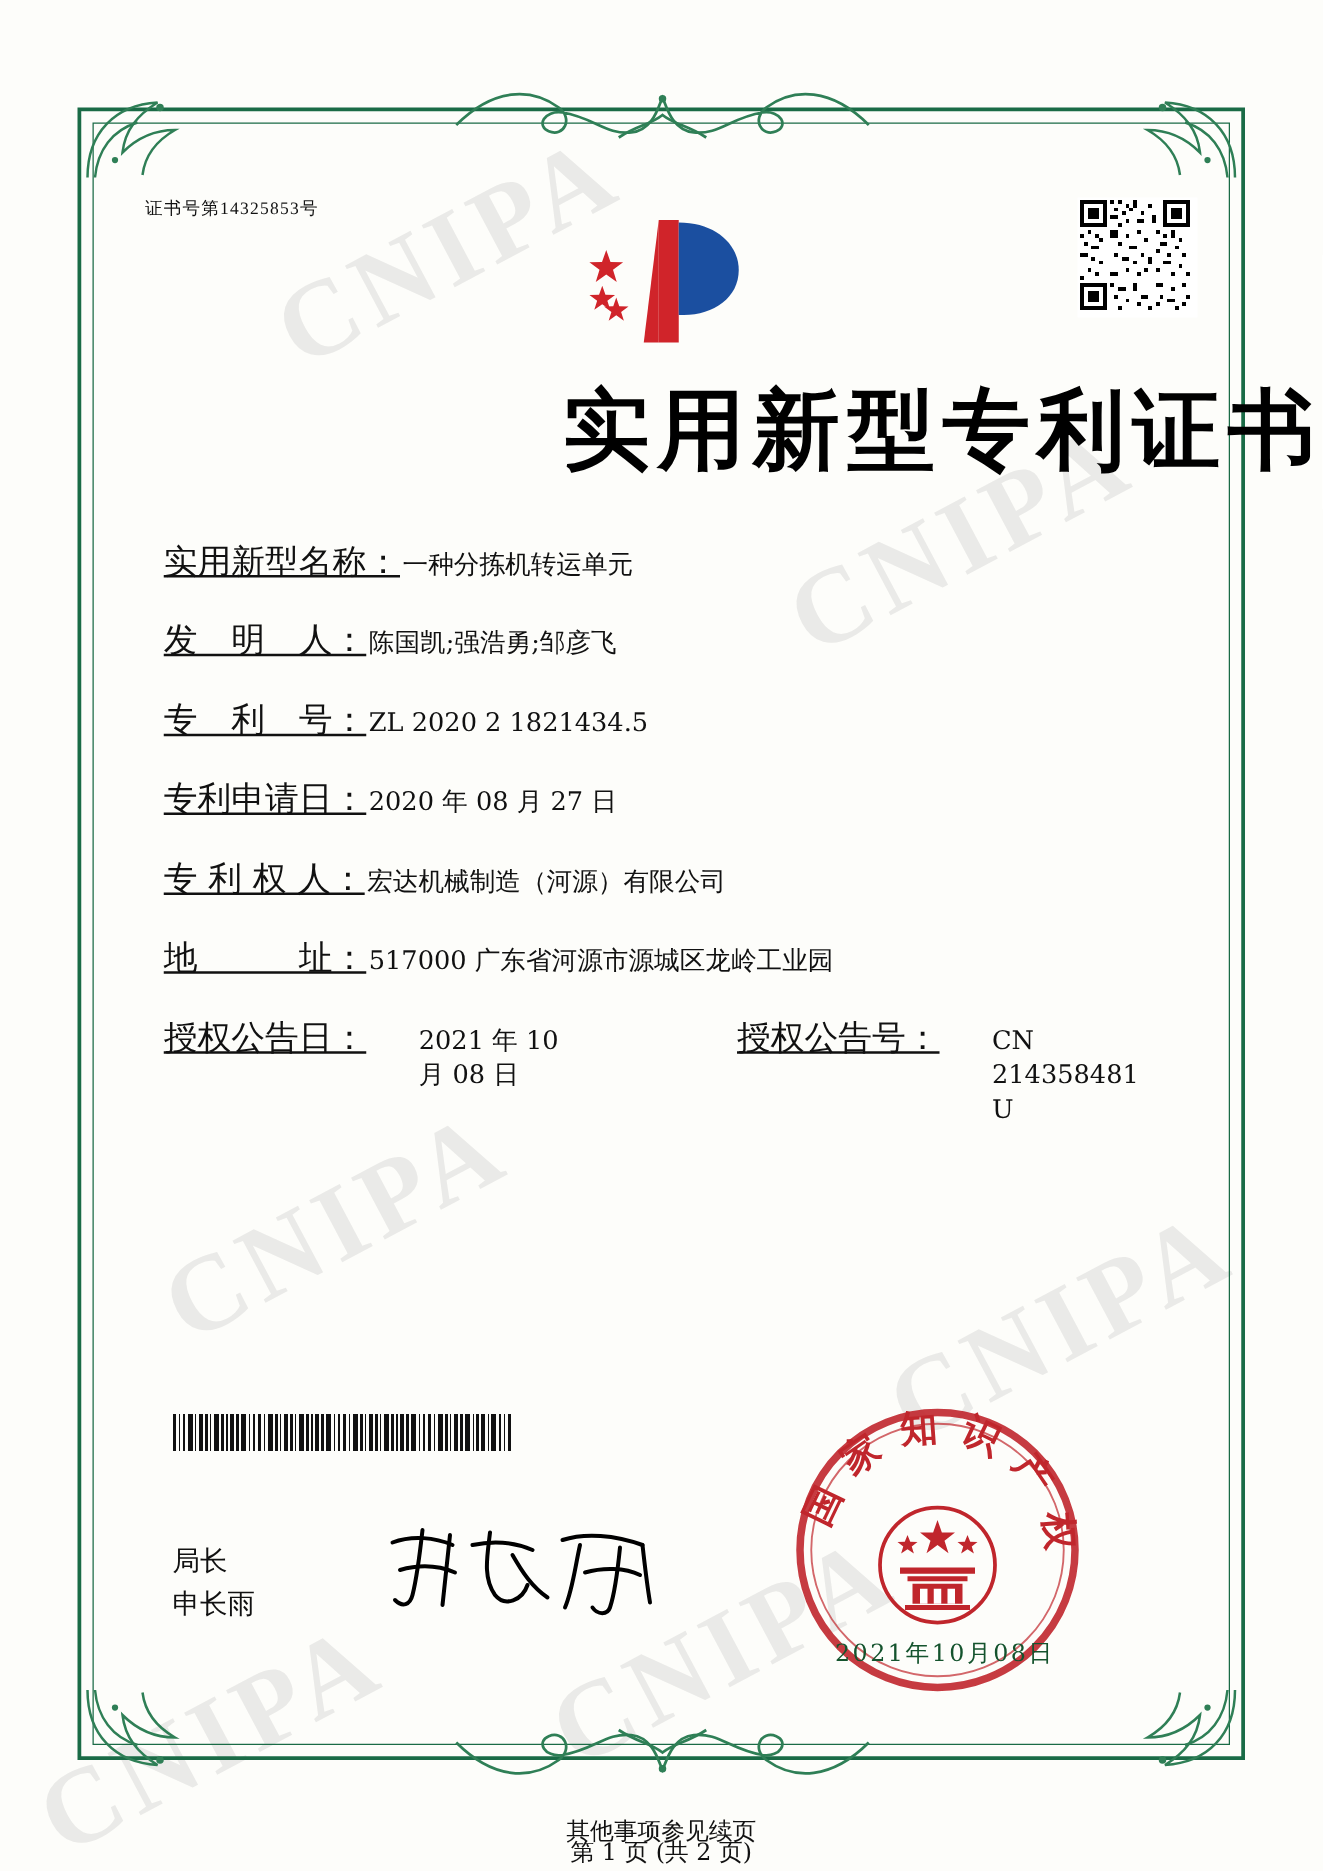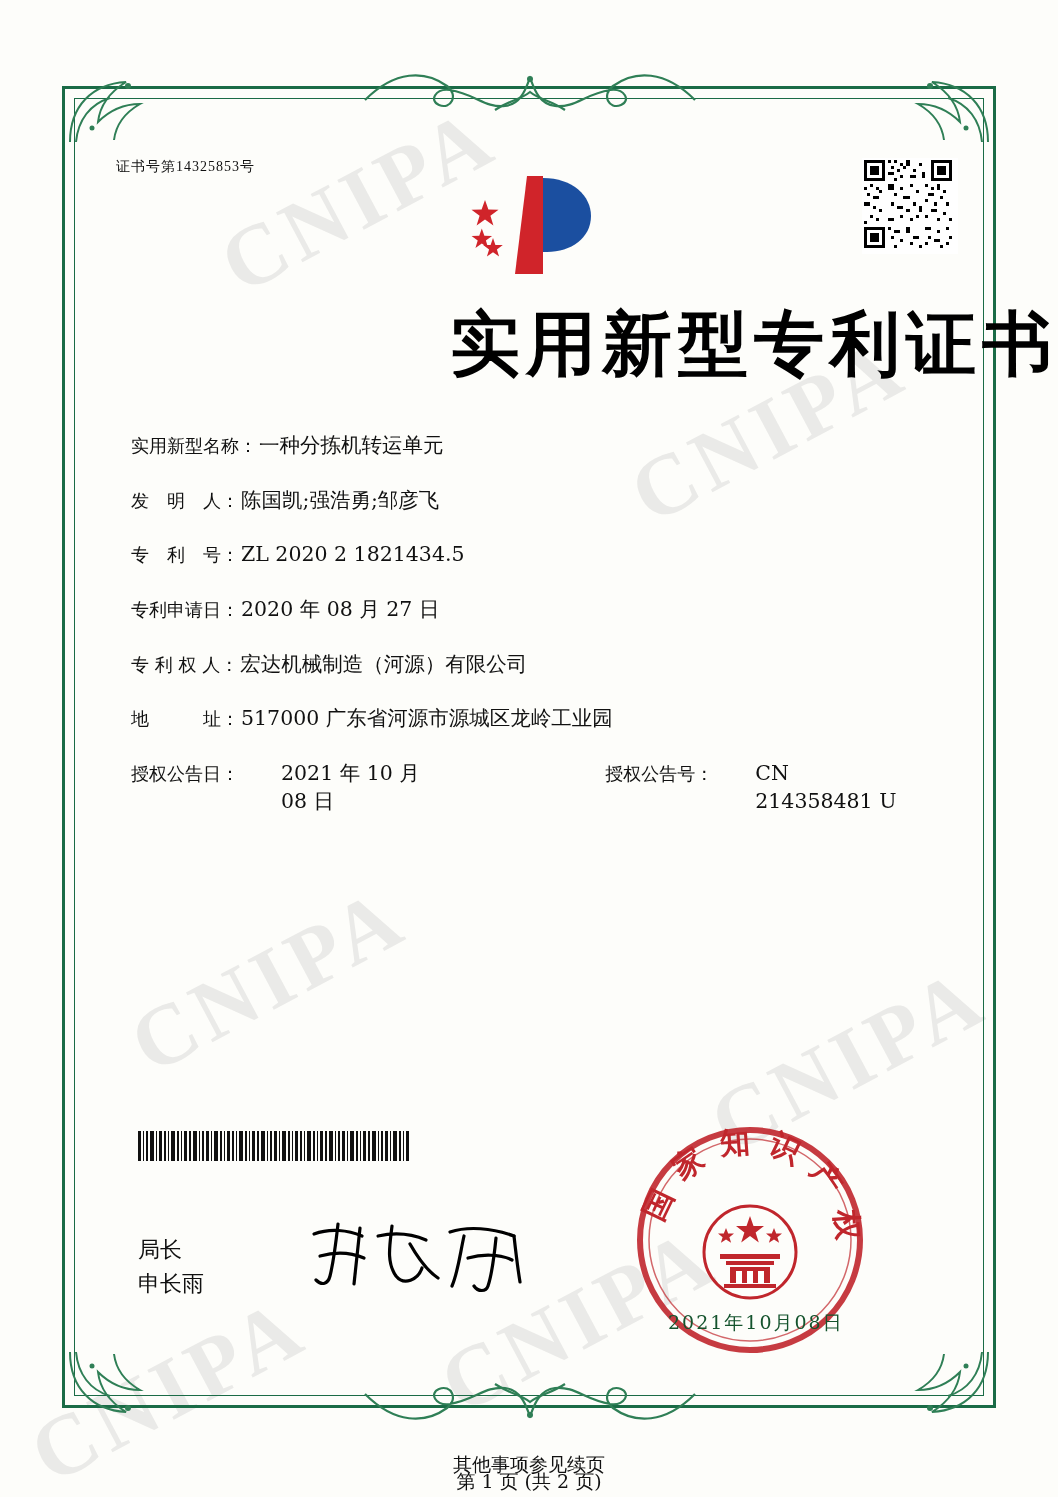--- a/index.html
+++ b/index.html
@@ -150,22 +150,23 @@
   }
   .frow {
     display: flex;
     align-items: baseline;
     margin-bottom: 27px;
     line-height: 1.35;
   }
   .flabel {
     white-space: nowrap;
     font-family: "DejaVu Serif", "Liberation Serif", serif;
-    font-size: 18px;
+    font-size: 27px;
     letter-spacing: 0px;
+    text-decoration: underline;
   }
   .fvalue {
     font-family: "DejaVu Serif", "Liberation Serif", serif;
     font-size: 20.5px;
     margin-left: 2px;
   }
   .frow.inline2 { justify-content: flex-start; gap: 40px; }
   .gap { display: inline-block; width: 86px; }
 
   

